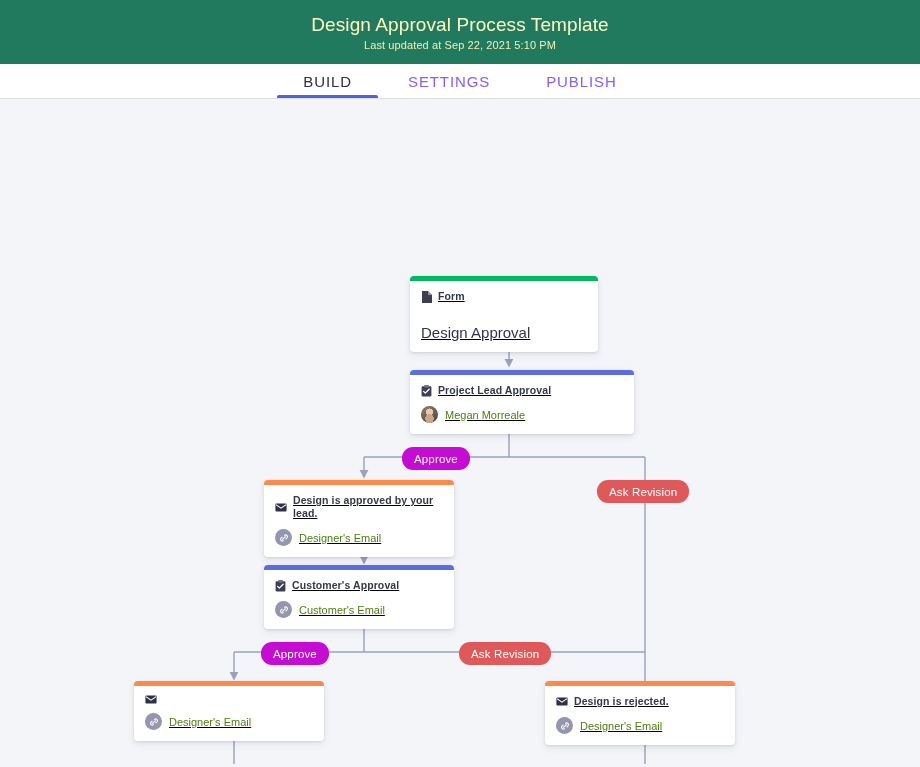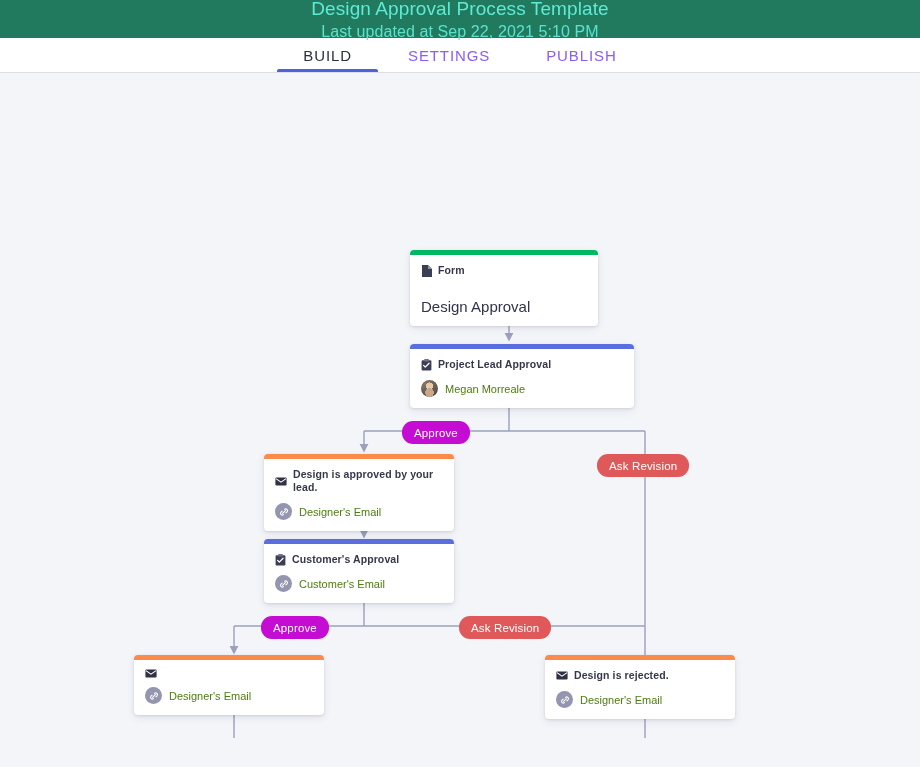--- a/index.html
+++ b/index.html
@@ -5,34 +5,34 @@
   * { box-sizing: border-box; margin: 0; padding: 0; }
   html, body {
     width: 920px; height: 767px;
     font-family: "Liberation Sans", sans-serif;
     background: #f4f5f9;
     overflow: hidden;
   }
 
   
   .app-header {
-    height: 38px;
+    height: 64px;
     background: #227a5e;
-    color: #5eead4;
+    color: #fef9c3;
     display: flex; flex-direction: column;
     align-items: center; justify-content: center;
   }
   .app-title {
     font-size: 19px;
     font-weight: 400;
     letter-spacing: .1px;
     line-height: 22px;
   }
   .app-subtitle {
-    font-size: 16px;
+    font-size: 11px;
     opacity: .93;
     margin-top: 3px;
     letter-spacing: .1px;
   }
 
   
   .tabbar {
     height: 35px;
     background: #ffffff;
     border-bottom: 1px solid #dcdee8;
@@ -73,21 +73,21 @@
 
   
   .node {
     position: absolute;
     background: #ffffff;
     border-radius: 4px;
     box-shadow: 0 1px 3px rgba(40,45,80,.13), 0 3px 9px rgba(40,45,80,.08);
     overflow: hidden;
   }
   .node-accent { height: 5px; width: 100%; }
-  .node-body { padding: 9px 11px 11px 11px; }
+  .node-body { padding: 9px 11px 11px 11px; text-decoration: underline; }
   .node-head {
     display: flex; align-items: center; gap: 6px;
     font-size: 10.5px;
     font-weight: bold;
     color: #353849;
     letter-spacing: .1px;
     line-height: 13px;
   }
   .node-sub {
     display: flex; align-items: center; gap: 7px;

